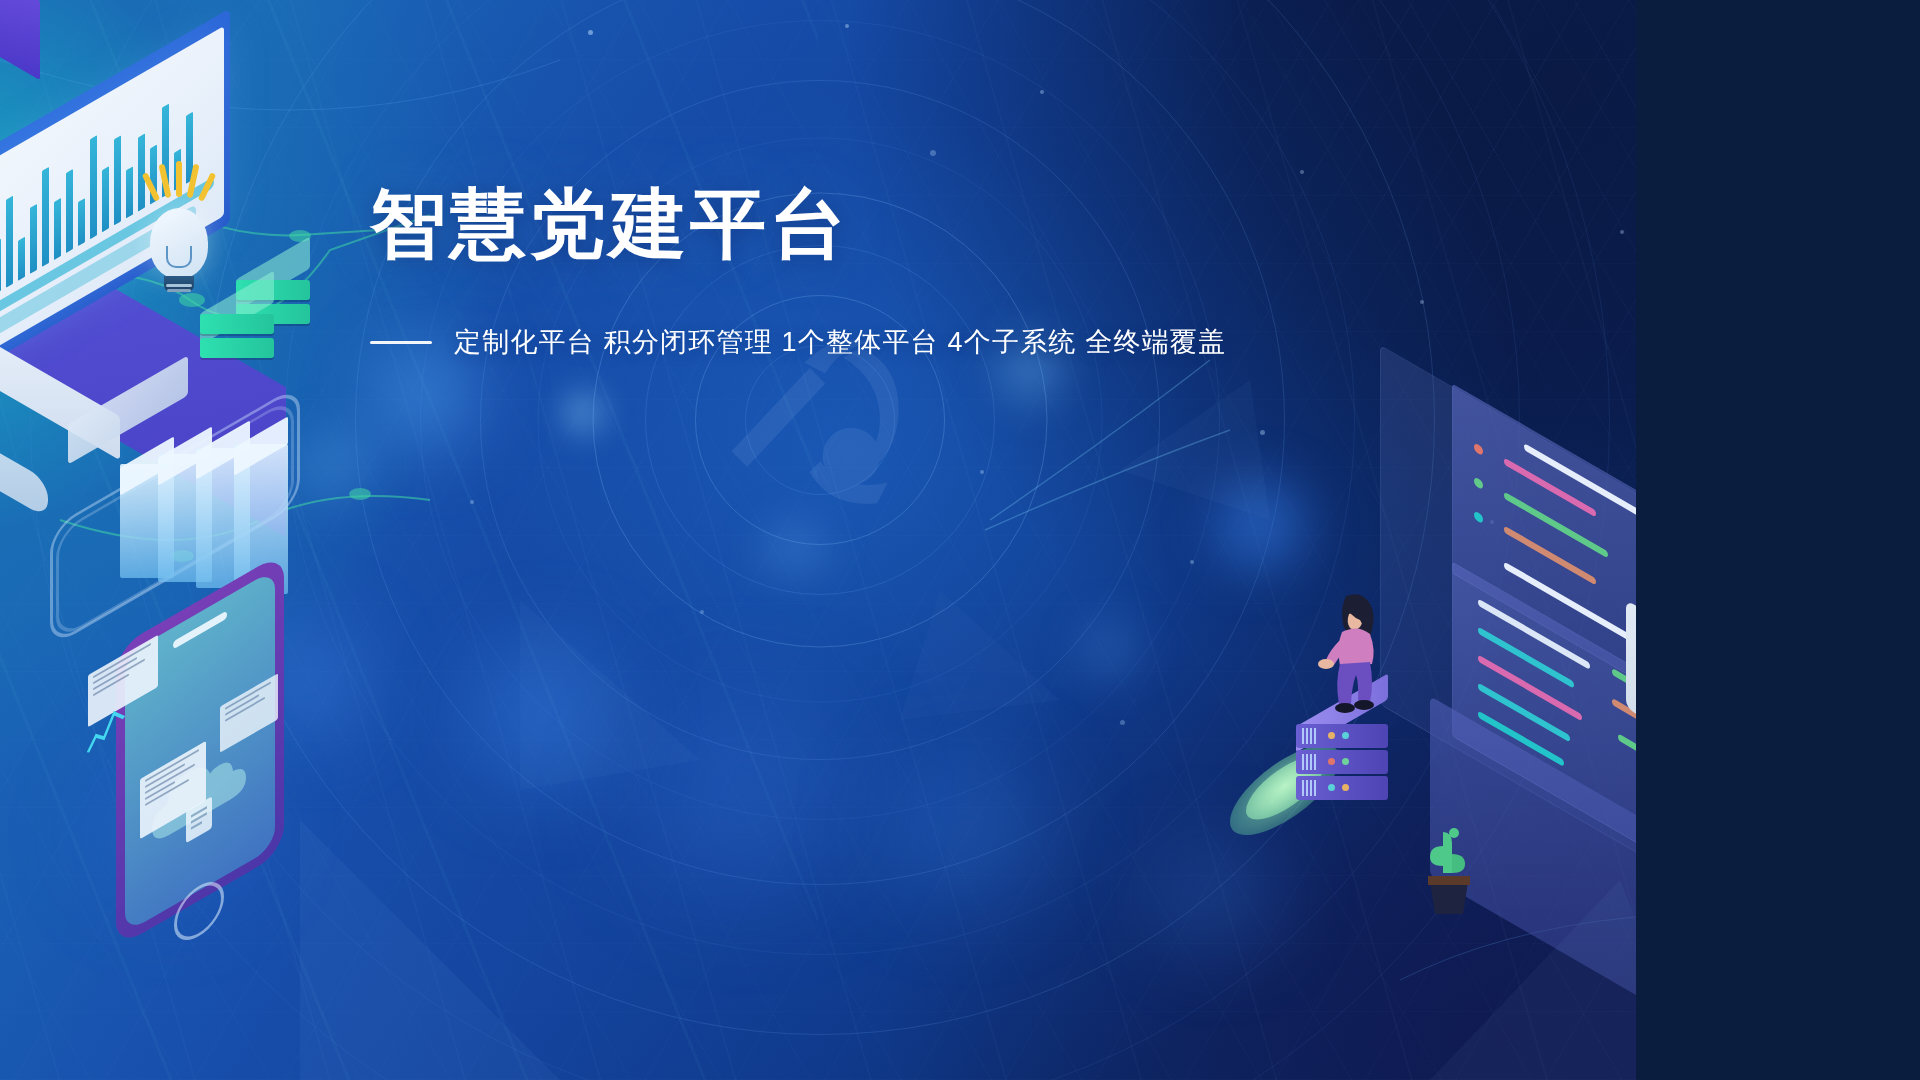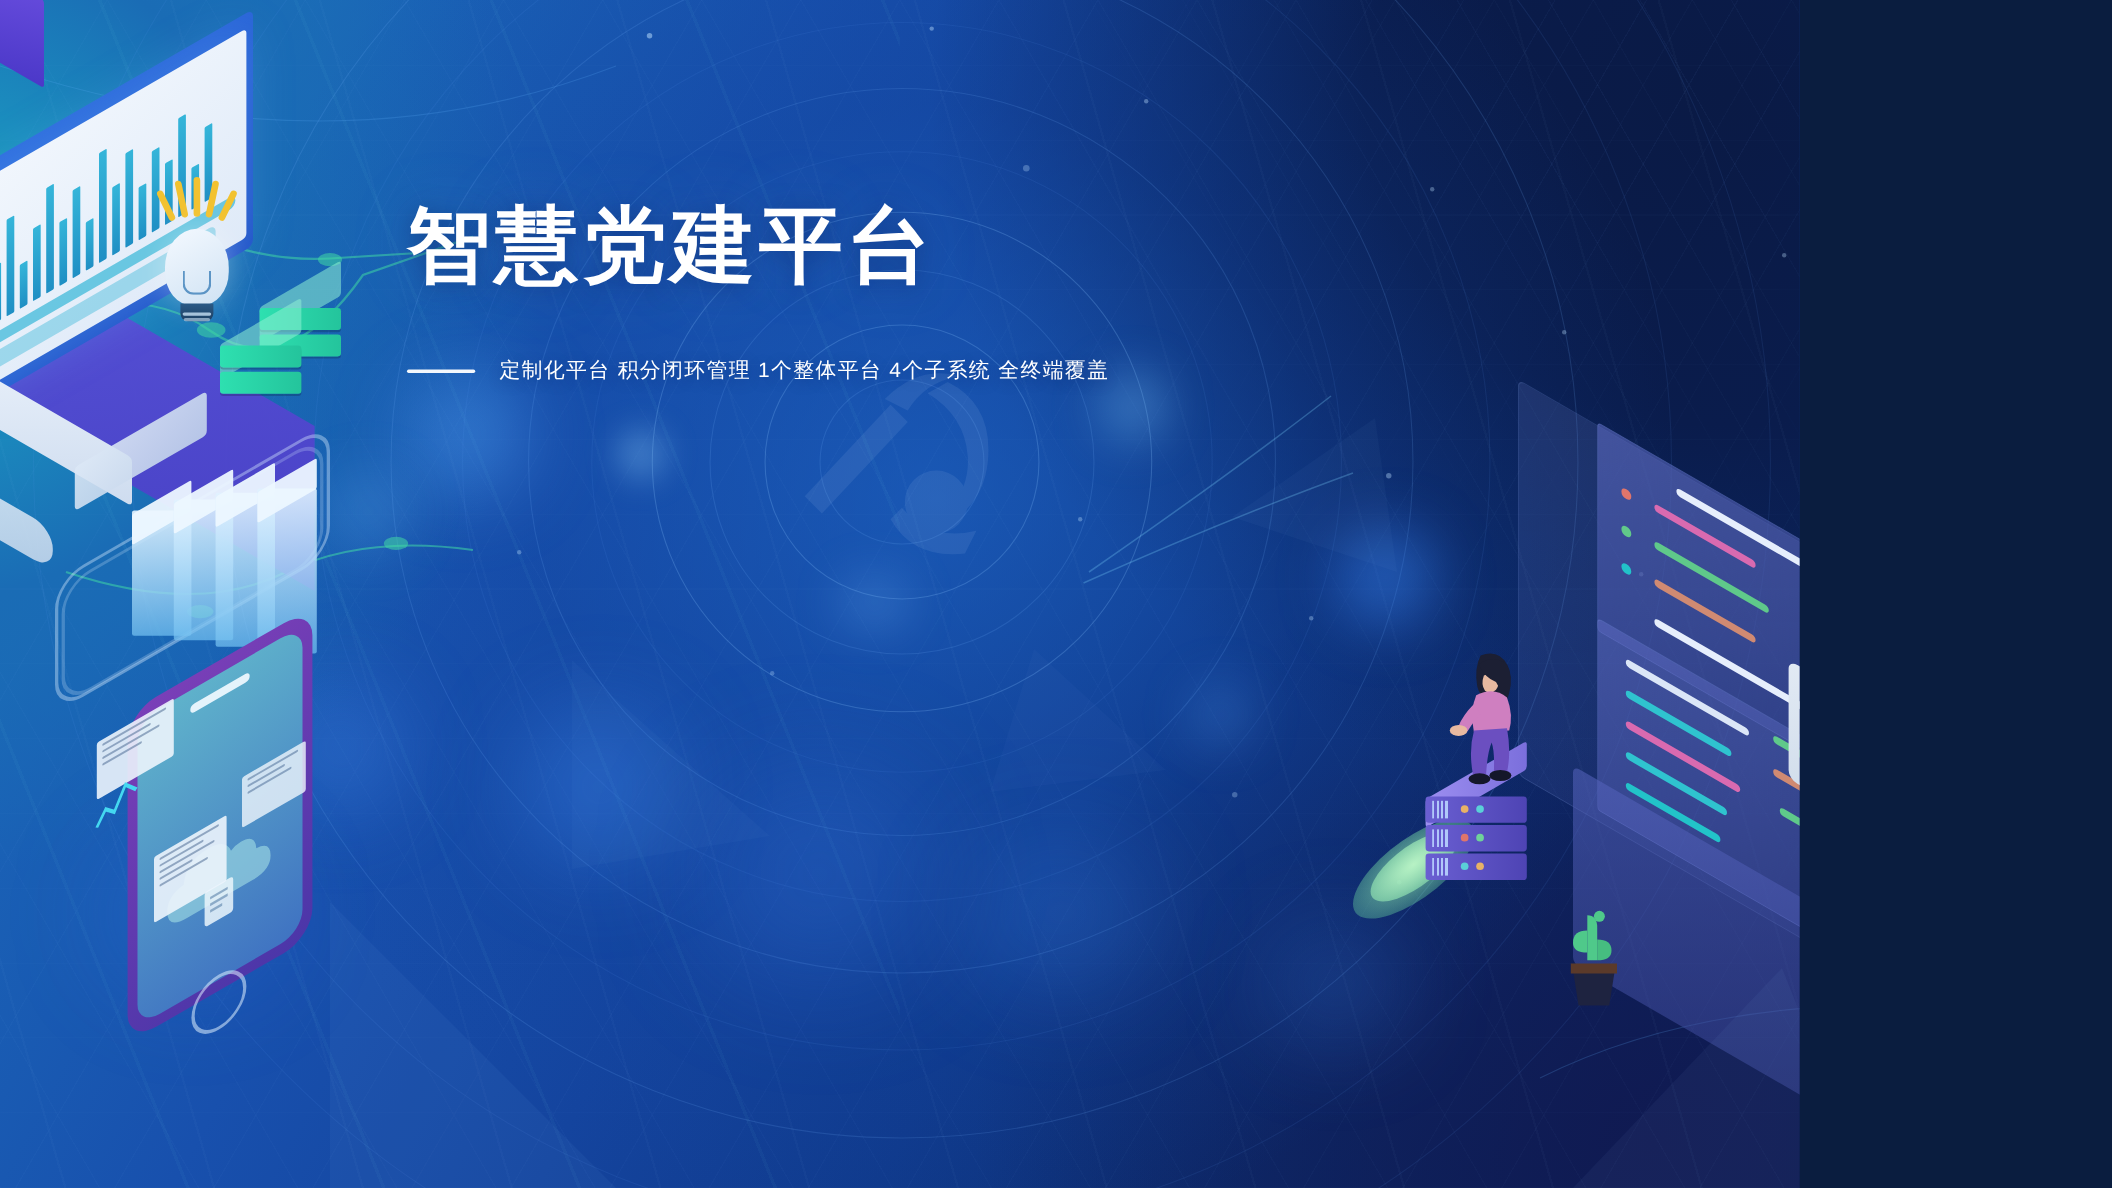--- a/index.html
+++ b/index.html
@@ -115,21 +115,21 @@
 
   
   .textblock{position:absolute;left:370px;top:186px;width:980px;}
   .title{
     font-size:76px;line-height:1;font-weight:700;color:#ffffff;letter-spacing:4px;
     text-shadow:0 3px 22px rgba(10,40,110,.55),0 0 60px rgba(120,190,255,.22);
     margin:0 0 0 0;white-space:nowrap;
   }
   .subrow{display:flex;align-items:center;gap:22px;margin-top:62px;}
   .dash{width:62px;height:3px;background:#ffffff;opacity:.95;border-radius:2px;flex:0 0 auto;}
-  .subtitle{font-size:19px;color:#ffffff;letter-spacing:1.2px;white-space:nowrap;font-weight:400;
+  .subtitle{font-size:27px;color:#ffffff;letter-spacing:1.2px;white-space:nowrap;font-weight:400;
             text-shadow:0 2px 12px rgba(10,40,110,.45);}
 </style>
 </head>
 <body>
 
 <div class="stage">
 
   <div class="lay nointer hex"></div>
   <div class="lay nointer">
       <div class="hexr"></div>

